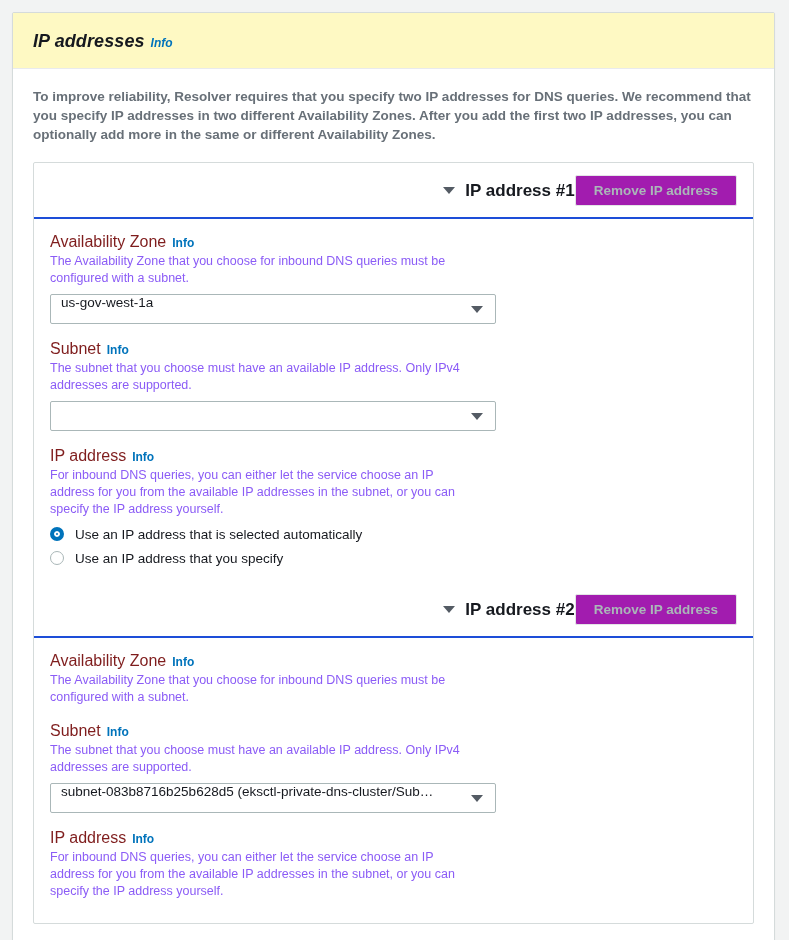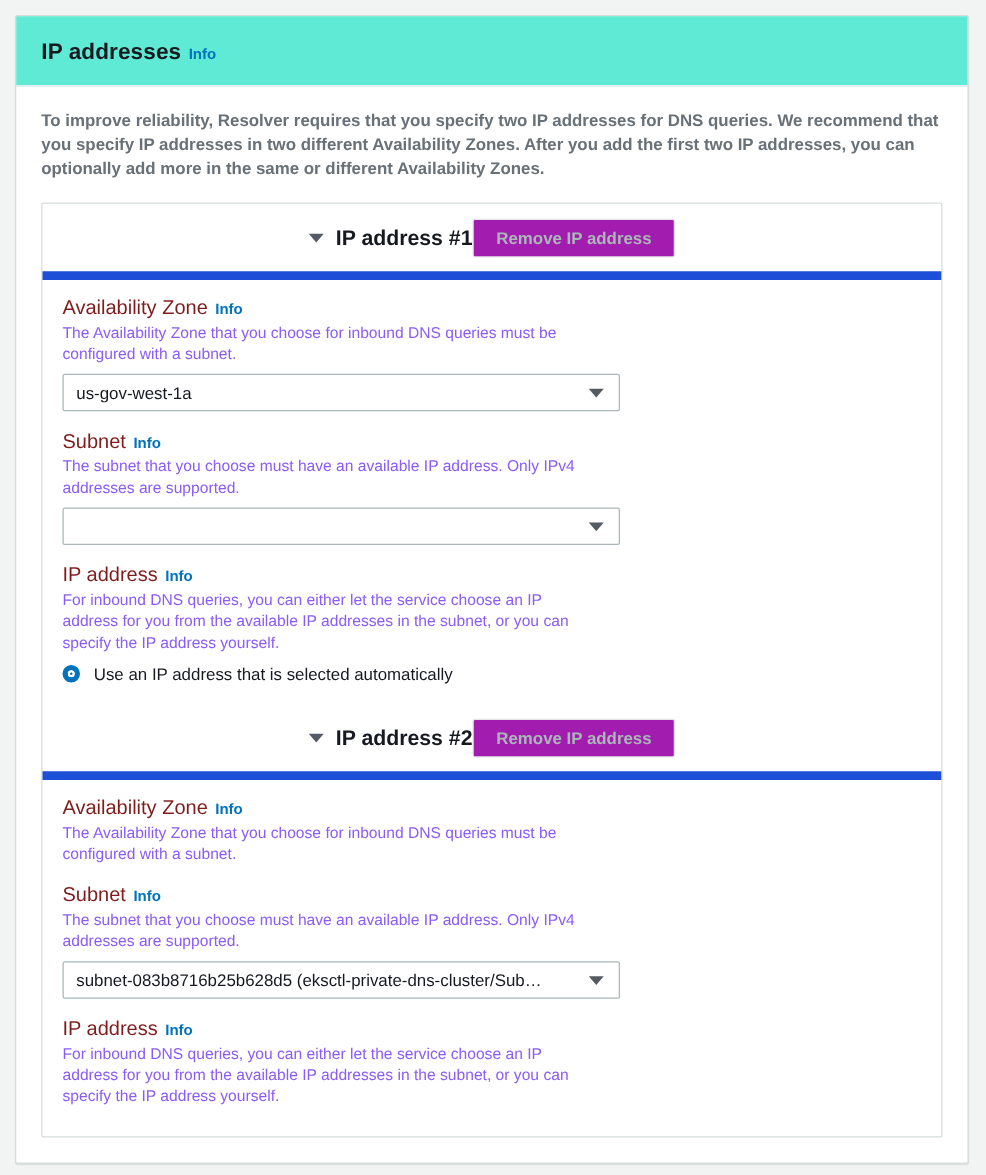--- a/index.html
+++ b/index.html
@@ -20,23 +20,24 @@
     top: 12px;
     width: 763px;
     background: #ffffff;
     border: 1px solid #d5dbdb;
     border-radius: 2px;
     box-shadow: 0 1px 1px rgba(0,0,0,0.10);
     box-sizing: border-box;
   }
 
   .card-header {
-    background: #5eead4;
+    background: #fef9c3;
     padding: 18px 20px 16px 20px;
     border-bottom: 1px solid #e9ebed;
+    font-style: italic;
   }
   .card-title {
     font-size: 18px;
     font-weight: 700;
     color: #16191f;
     letter-spacing: 0.1px;
     display: inline;
   }
   .info-link {
     font-size: 12px;
@@ -62,23 +63,23 @@
 
   .group-box {
     border: 1px solid #d5dbdb;
     border-radius: 2px;
     box-sizing: border-box;
   }
 
   .section-head {
     display: flex;
     align-items: center;
-    justify-content: center;
+    justify-content: flex-end;
     padding: 12px 16px 11px 16px;
-    border-bottom: 7px solid #1d4ed8;
+    border-bottom: 2px solid #1d4ed8;
   }
   .section-head-left {
     display: flex;
     align-items: center;
     gap: 10px;
   }
   .caret {
     width: 0;
     height: 0;
     border-left: 6px solid transparent;
@@ -134,21 +135,20 @@
 
   .select {
     position: relative;
     width: 446px;
     height: 30px;
     border: 1px solid #aab7b8;
     border-radius: 2px;
     background: #ffffff;
     box-sizing: border-box;
     display: flex;
-    align-items: center;
     cursor: pointer;
   }
   .select-value {
     font-size: 13.5px;
     color: #16191f;
     padding-left: 10px;
     padding-right: 32px;
     white-space: nowrap;
     overflow: hidden;
   }
@@ -235,20 +235,24 @@
           </div>
         </div>
 
         <div class="field">
           <span class="field-label">IP address</span><a class="info-link">Info</a>
           <div class="field-desc ip-desc">For inbound DNS queries, you can either let the service choose an IP address for you from the available IP addresses in the subnet, or you can specify the IP address yourself.</div>
           <div class="radio-row">
             <span class="radio radio-on"></span>
             <span class="radio-label">Use an IP address that is selected automatically</span>
           </div>
+          <div class="radio-row">
+            <span class="radio radio-off"></span>
+            <span class="radio-label">Use an IP address that you specify</span>
+          </div>
         </div>
 
       </div>
 
       <div class="section-head">
         <div class="section-head-left">
           <span class="caret"></span>
           <span class="section-title">IP address #2</span>
         </div>
         <button class="btn btn-disabled" disabled="">Remove IP address</button>

